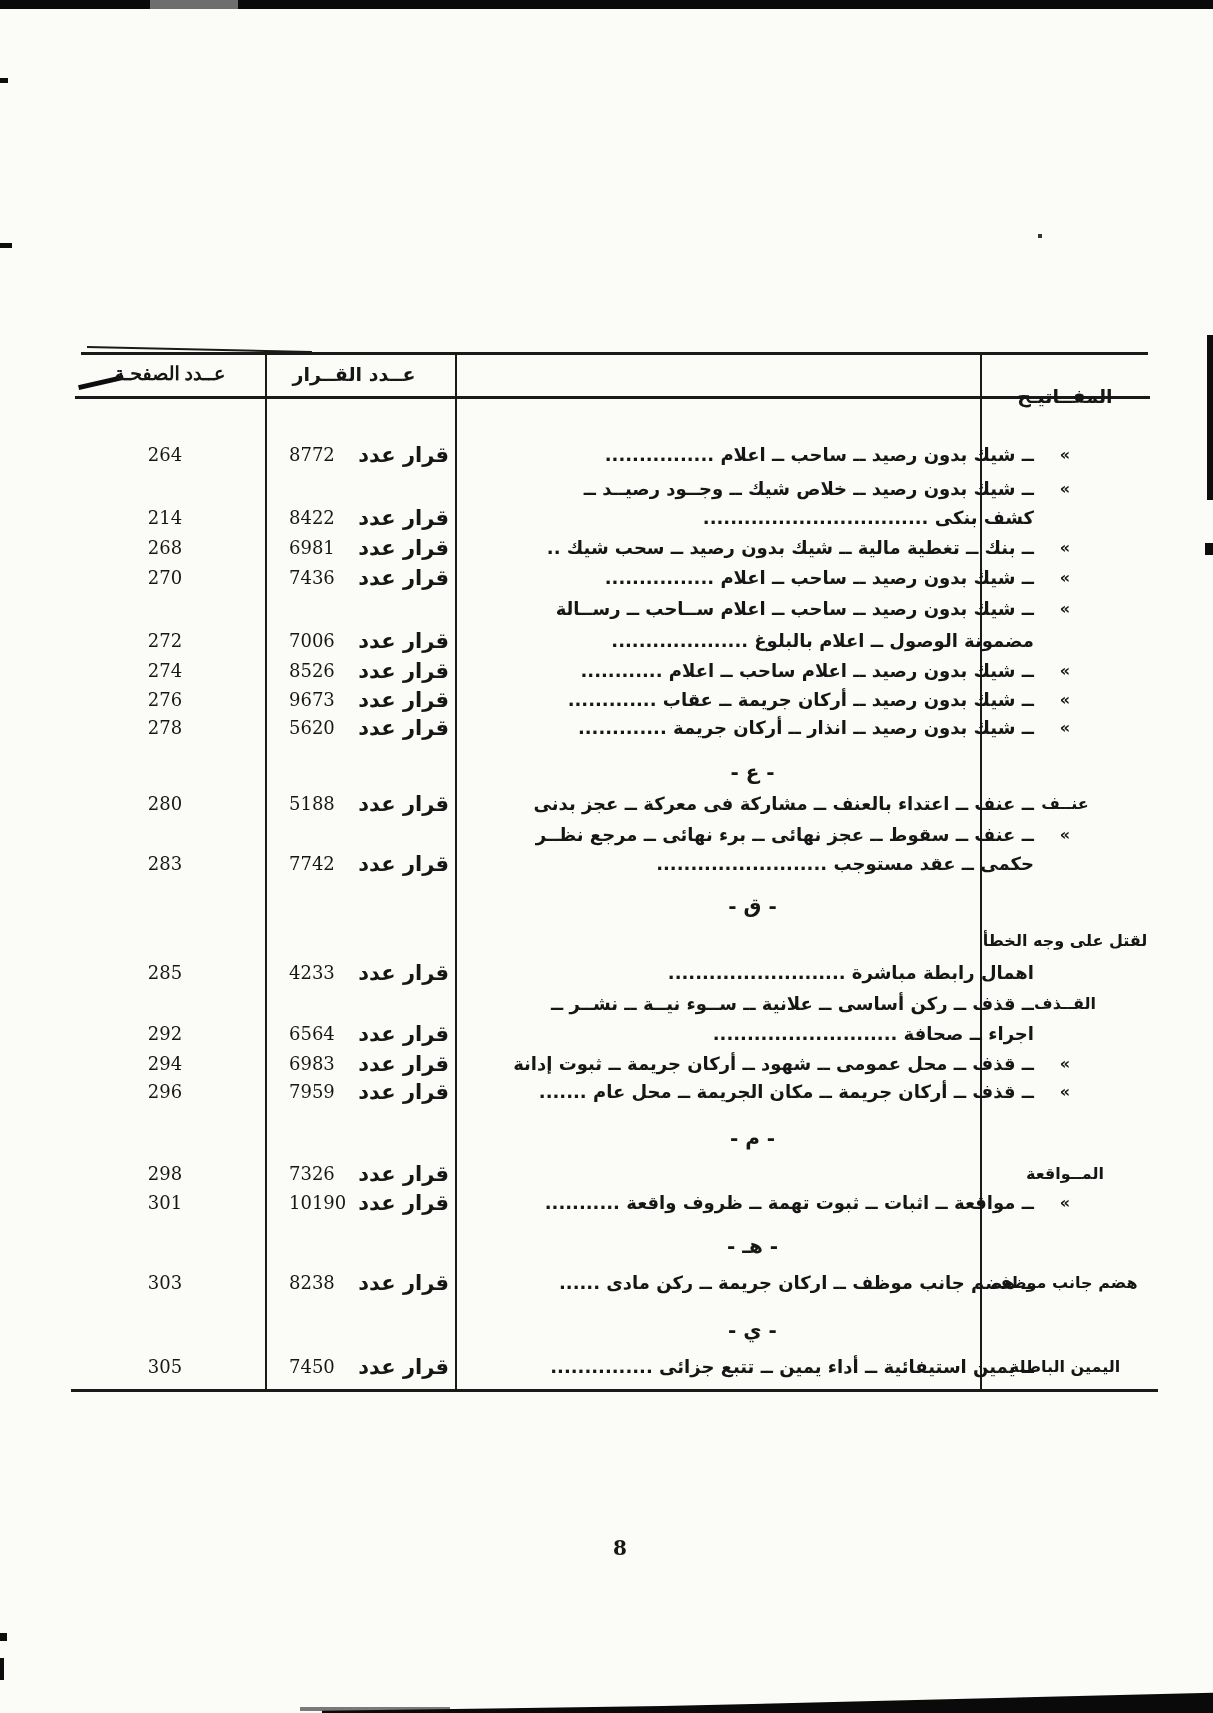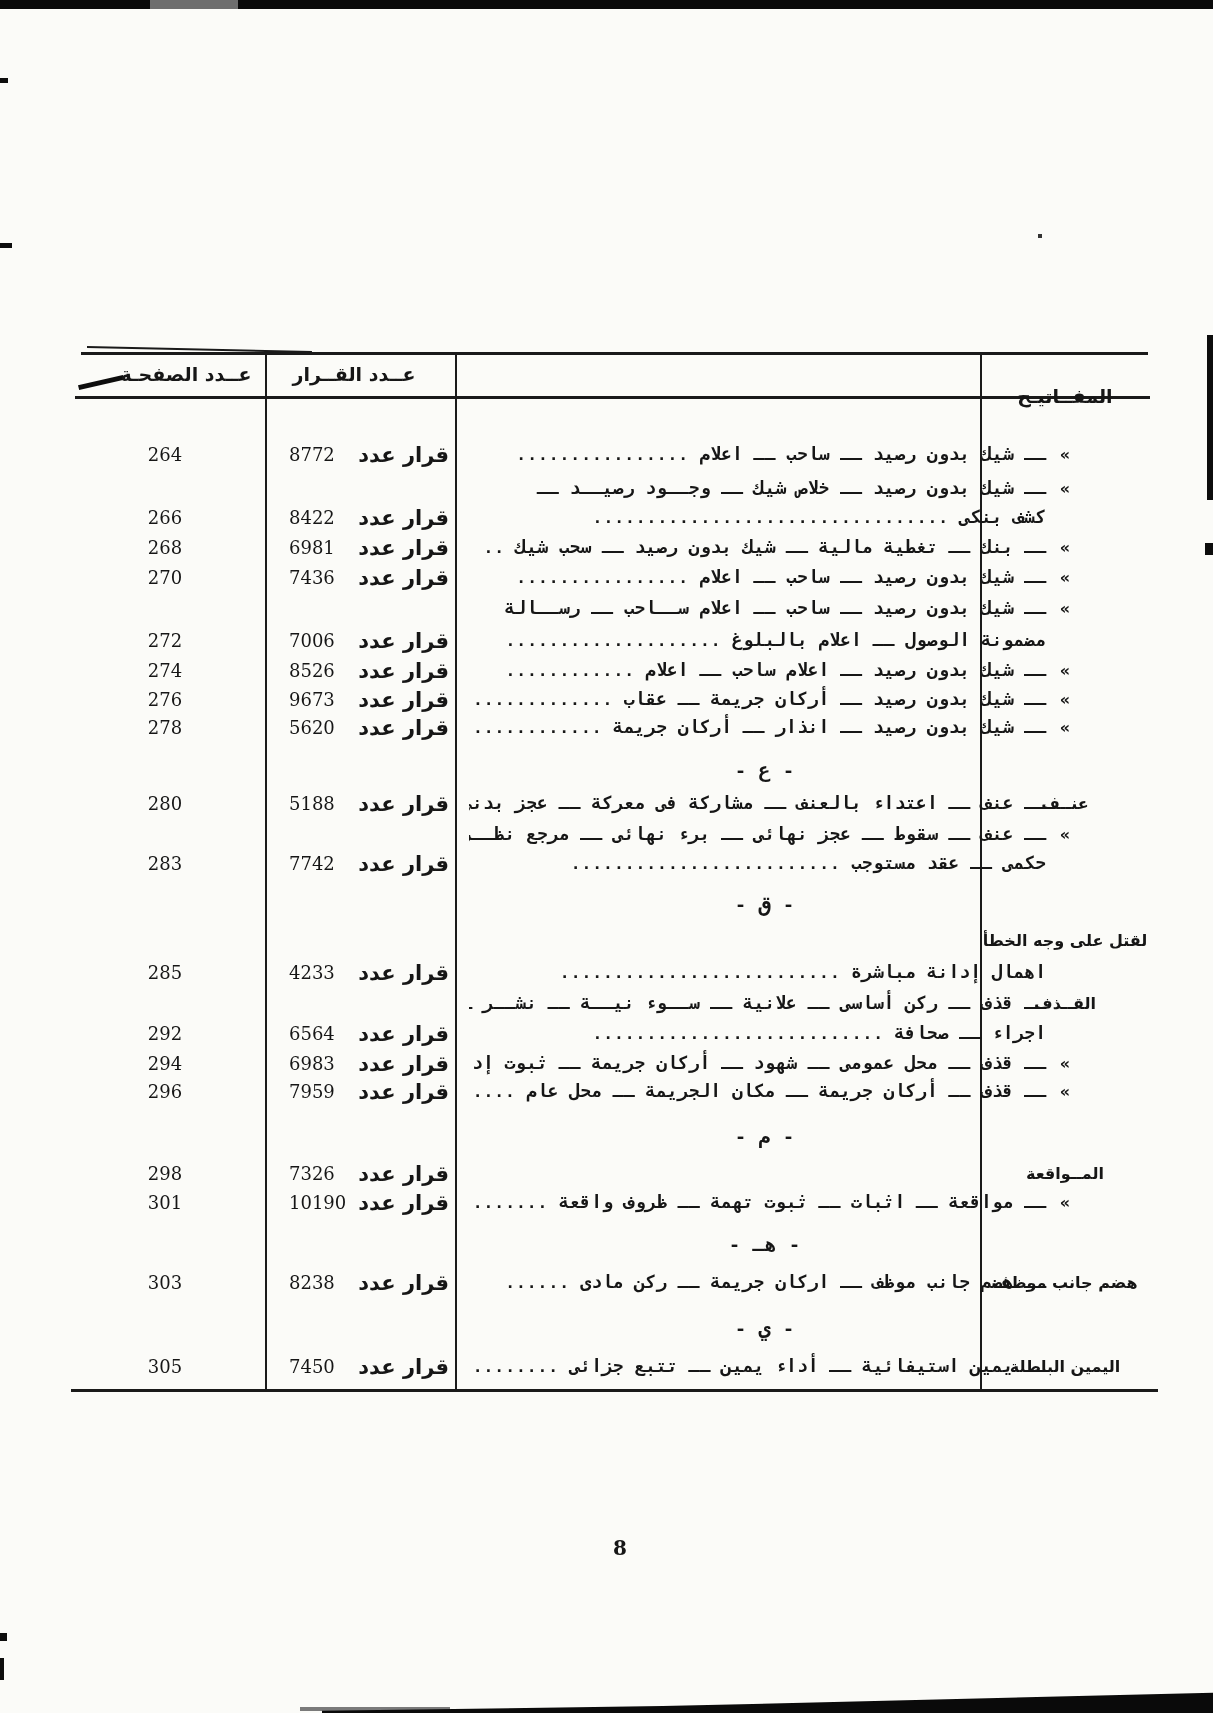--- a/index.html
+++ b/index.html
@@ -20,34 +20,34 @@
   .rule{position:absolute;background:#1a1a1a;}
   .top-line{left:6px;right:2px;top:0;height:3px;}
   .top-line2{left:12px;top:-6px;width:225px;height:2px;transform:rotate(1.3deg);transform-origin:left center;}
   .head-line{left:0;right:0;top:44px;height:3px;}
   .bottom-line{left:-4px;right:-8px;top:1037px;height:3px;}
   .v1{left:190px;top:0;width:2px;height:1040px;}
   .v2{left:380px;top:0;width:2px;height:1040px;}
   .v3{left:905px;top:0;width:2px;height:1040px;}
   .col-head{position:absolute;top:5px;height:34px;line-height:34px;text-align:center;
     font-weight:bold;font-size:19px;direction:rtl;}
-  .h-page{left:16px;width:190px;}
+  .h-page{left:0;width:190px;font-family:Liberation Serif, serif;}
   .h-dec{left:190px;width:178px;}
   .h-keys{left:905px;width:170px;margin-top:22px;}
   .rows{position:absolute;left:0;top:0;width:100%;height:100%;}
   .line{position:absolute;left:0;width:100%;height:34px;line-height:34px;}
   .cell{position:absolute;top:0;height:34px;}
   .pagec{left:0;width:180px;text-align:center;font-family:"DejaVu Serif",serif;font-size:18px;}
   .dec{left:190px;width:192px;display:flex;direction:rtl;justify-content:space-between;
     align-items:center;padding:0 8px 0 24px;box-sizing:border-box;}
   .dec-label{font-weight:bold;font-size:21px;white-space:nowrap;}
   .dec-num{font-family:"DejaVu Serif",serif;font-size:18px;}
-  .desc{left:394px;width:591px;direction:rtl;text-align:right;box-sizing:border-box;
+  .desc{left:382px;width:591px;direction:rtl;text-align:right;box-sizing:border-box;
     padding-right:14px;padding-left:4px;font-weight:bold;font-size:18px;
-    white-space:nowrap;overflow:hidden;font-family:Liberation Mono, monospace;}
+    white-space:nowrap;overflow:hidden;}
   .line.section-row .desc{text-align:center;font-size:20px;padding:0;}
   .key{left:905px;width:170px;text-align:center;font-weight:bold;font-size:16px;
     white-space:nowrap;direction:rtl;}
   
   .folio{position:absolute;left:598px;top:1536px;width:44px;text-align:center;
     font-family:"DejaVu Serif",serif;font-size:20px;font-weight:bold;}
 </style>
 </head>
 <body>
 
@@ -98,21 +98,21 @@
         <div class="cell pagec"></div>
       </div>
 
       <div class="line" style="top: 149px;">
         <div class="cell key"></div>
         <div class="cell desc">كشف بنكى .................................</div>
         <div class="cell dec">
           <span class="dec-label">قرار عدد</span>
           <span class="dec-num">8422</span>
         </div>
-        <div class="cell pagec">266</div>
+        <div class="cell pagec">214</div>
       </div>
 
       <div class="line" style="top: 179px;">
         <div class="cell key">»</div>
         <div class="cell desc">ــ بنك ــ تغطية مالية ــ شيك بدون رصيد ــ سحب شيك ..</div>
         <div class="cell dec">
           <span class="dec-label">قرار عدد</span>
           <span class="dec-num">6981</span>
         </div>
         <div class="cell pagec">268</div>
@@ -232,21 +232,21 @@
         <div class="cell key">لقتل على وجه الخطأ</div>
         <div class="cell dec">
           <span class="dec-label"></span>
           <span class="dec-num"></span>
         </div>
         <div class="cell pagec"></div>
       </div>
 
       <div class="line" style="top: 604px;">
         <div class="cell key"></div>
-        <div class="cell desc">اهمال إدانة مباشرة ..........................</div>
+        <div class="cell desc">اهمال رابطة مباشرة ..........................</div>
         <div class="cell dec">
           <span class="dec-label">قرار عدد</span>
           <span class="dec-num">4233</span>
         </div>
         <div class="cell pagec">285</div>
       </div>
 
       <div class="line" style="top: 635px;">
         <div class="cell key">القــذف</div>
         <div class="cell desc">ــ قذف ــ ركن أساسى ــ علانية ــ ســوء نيــة ــ نشــر ــ</div>

